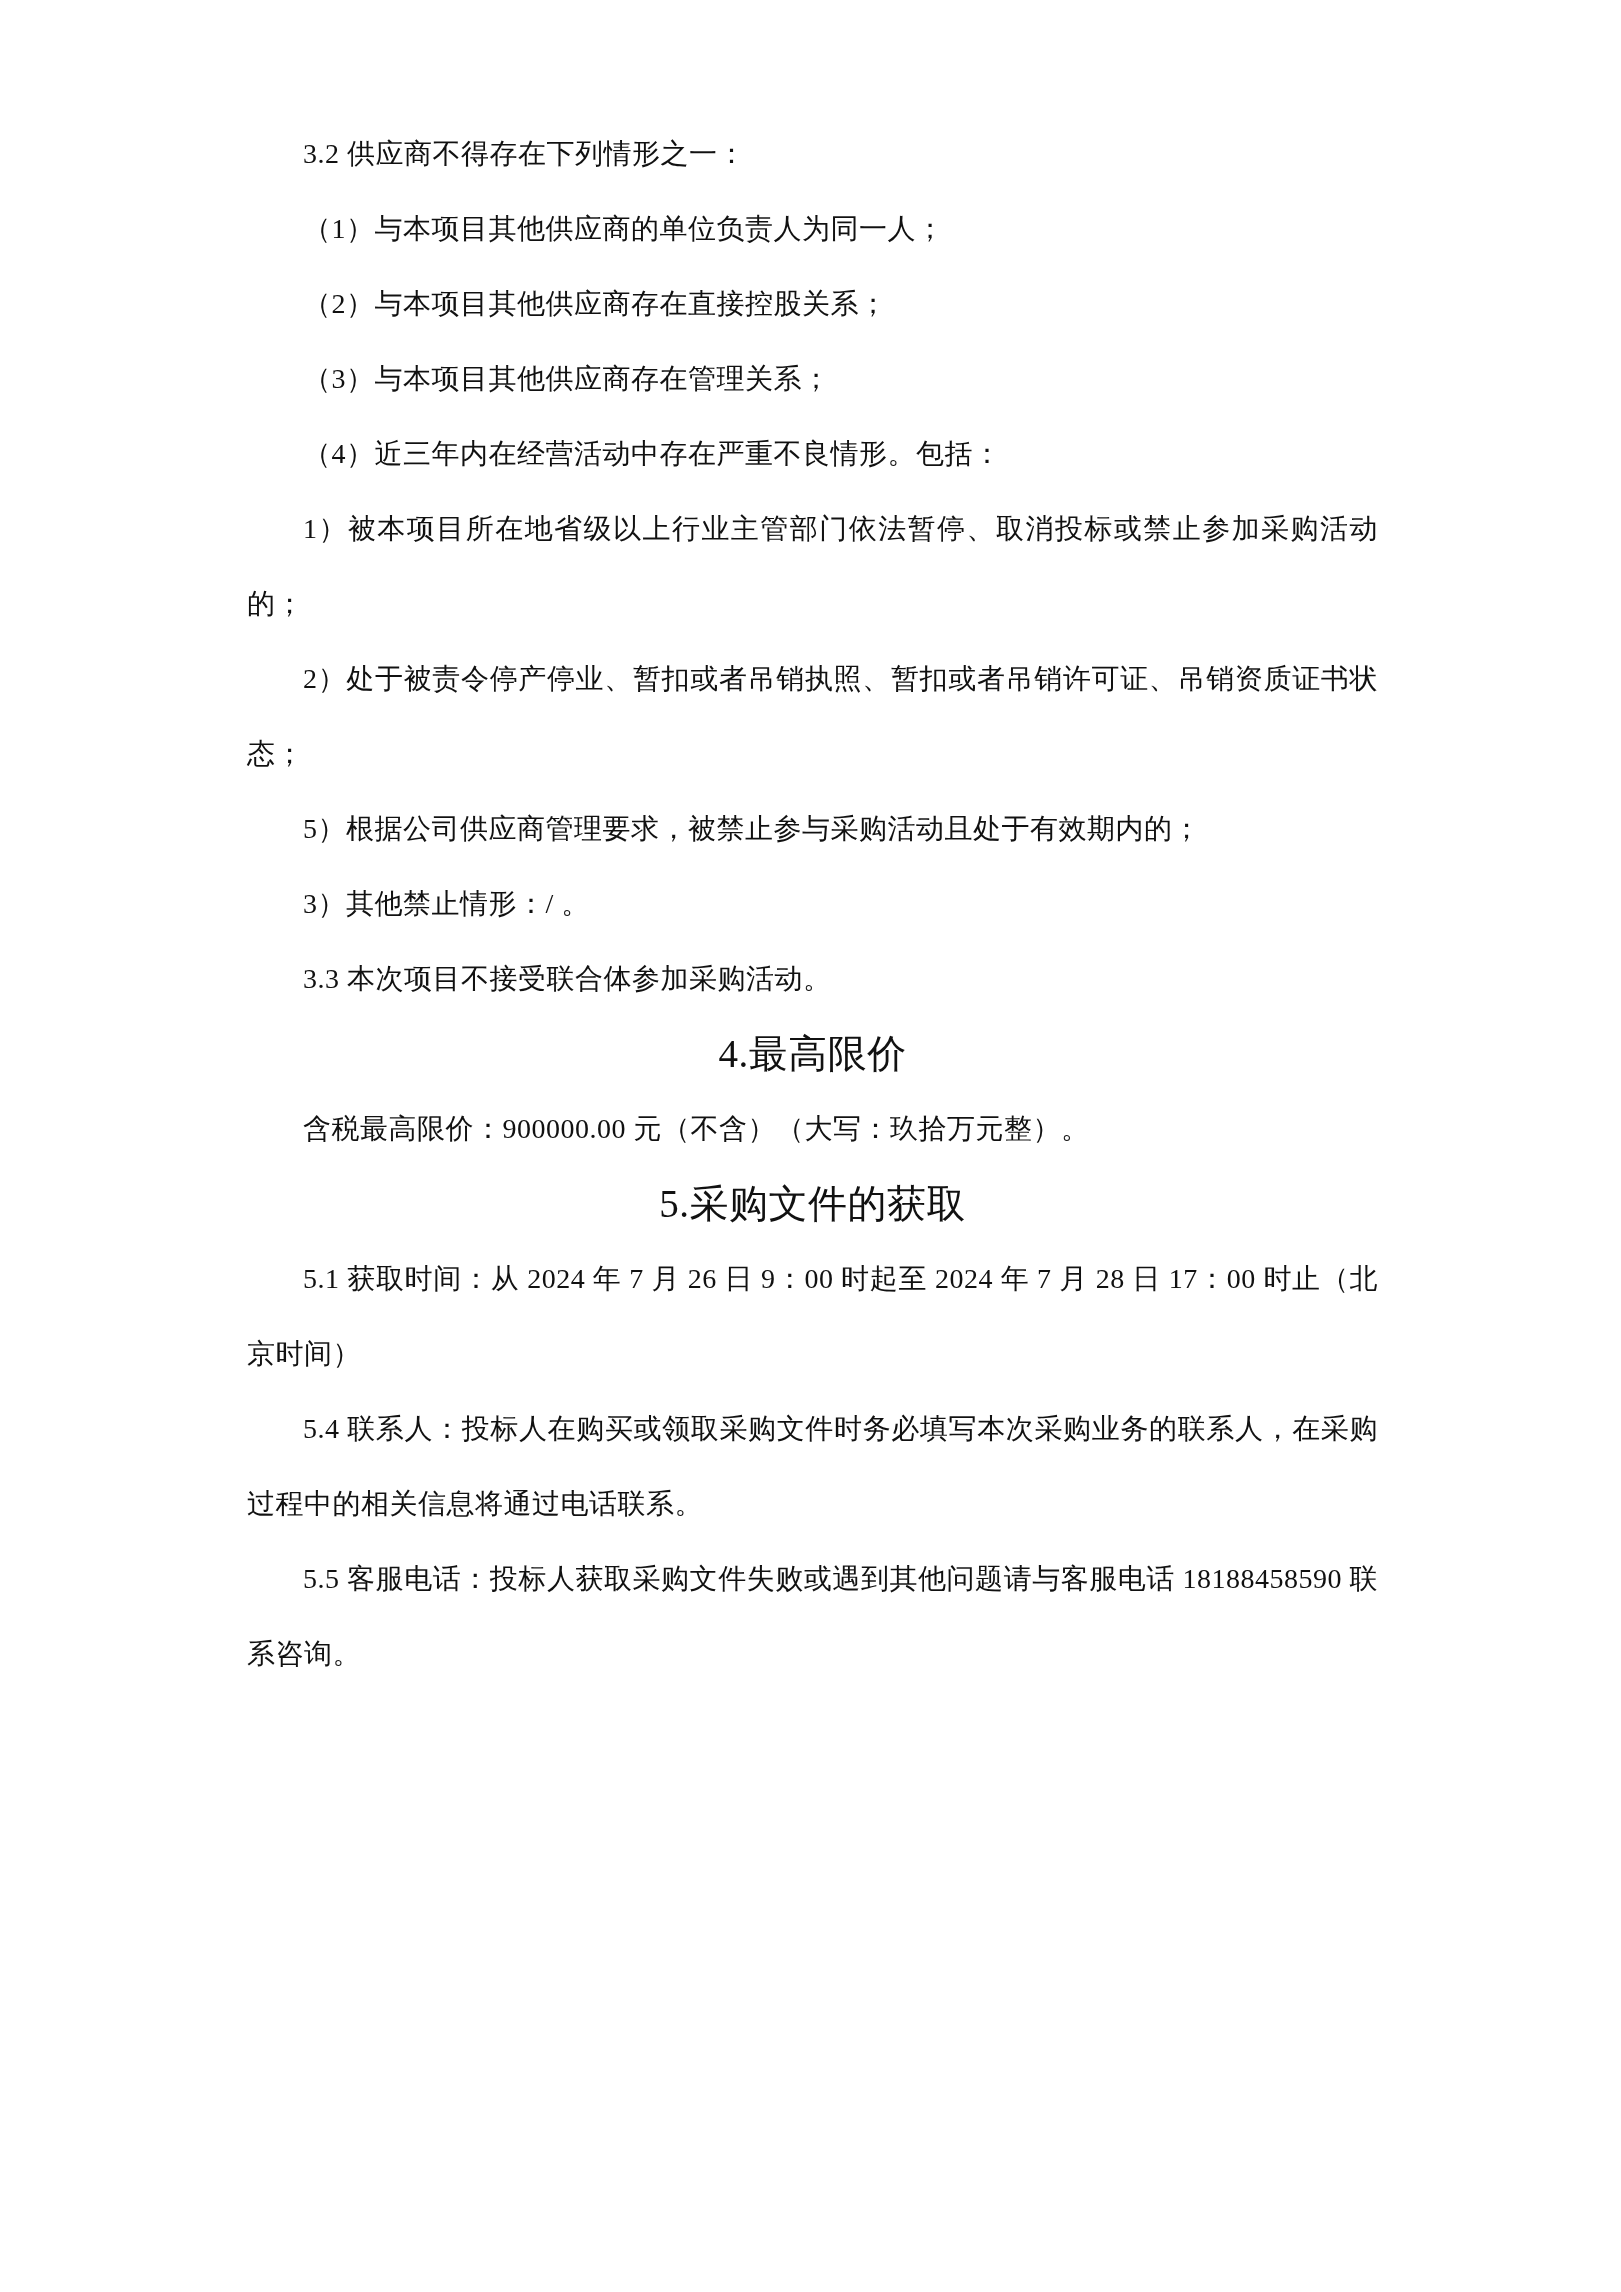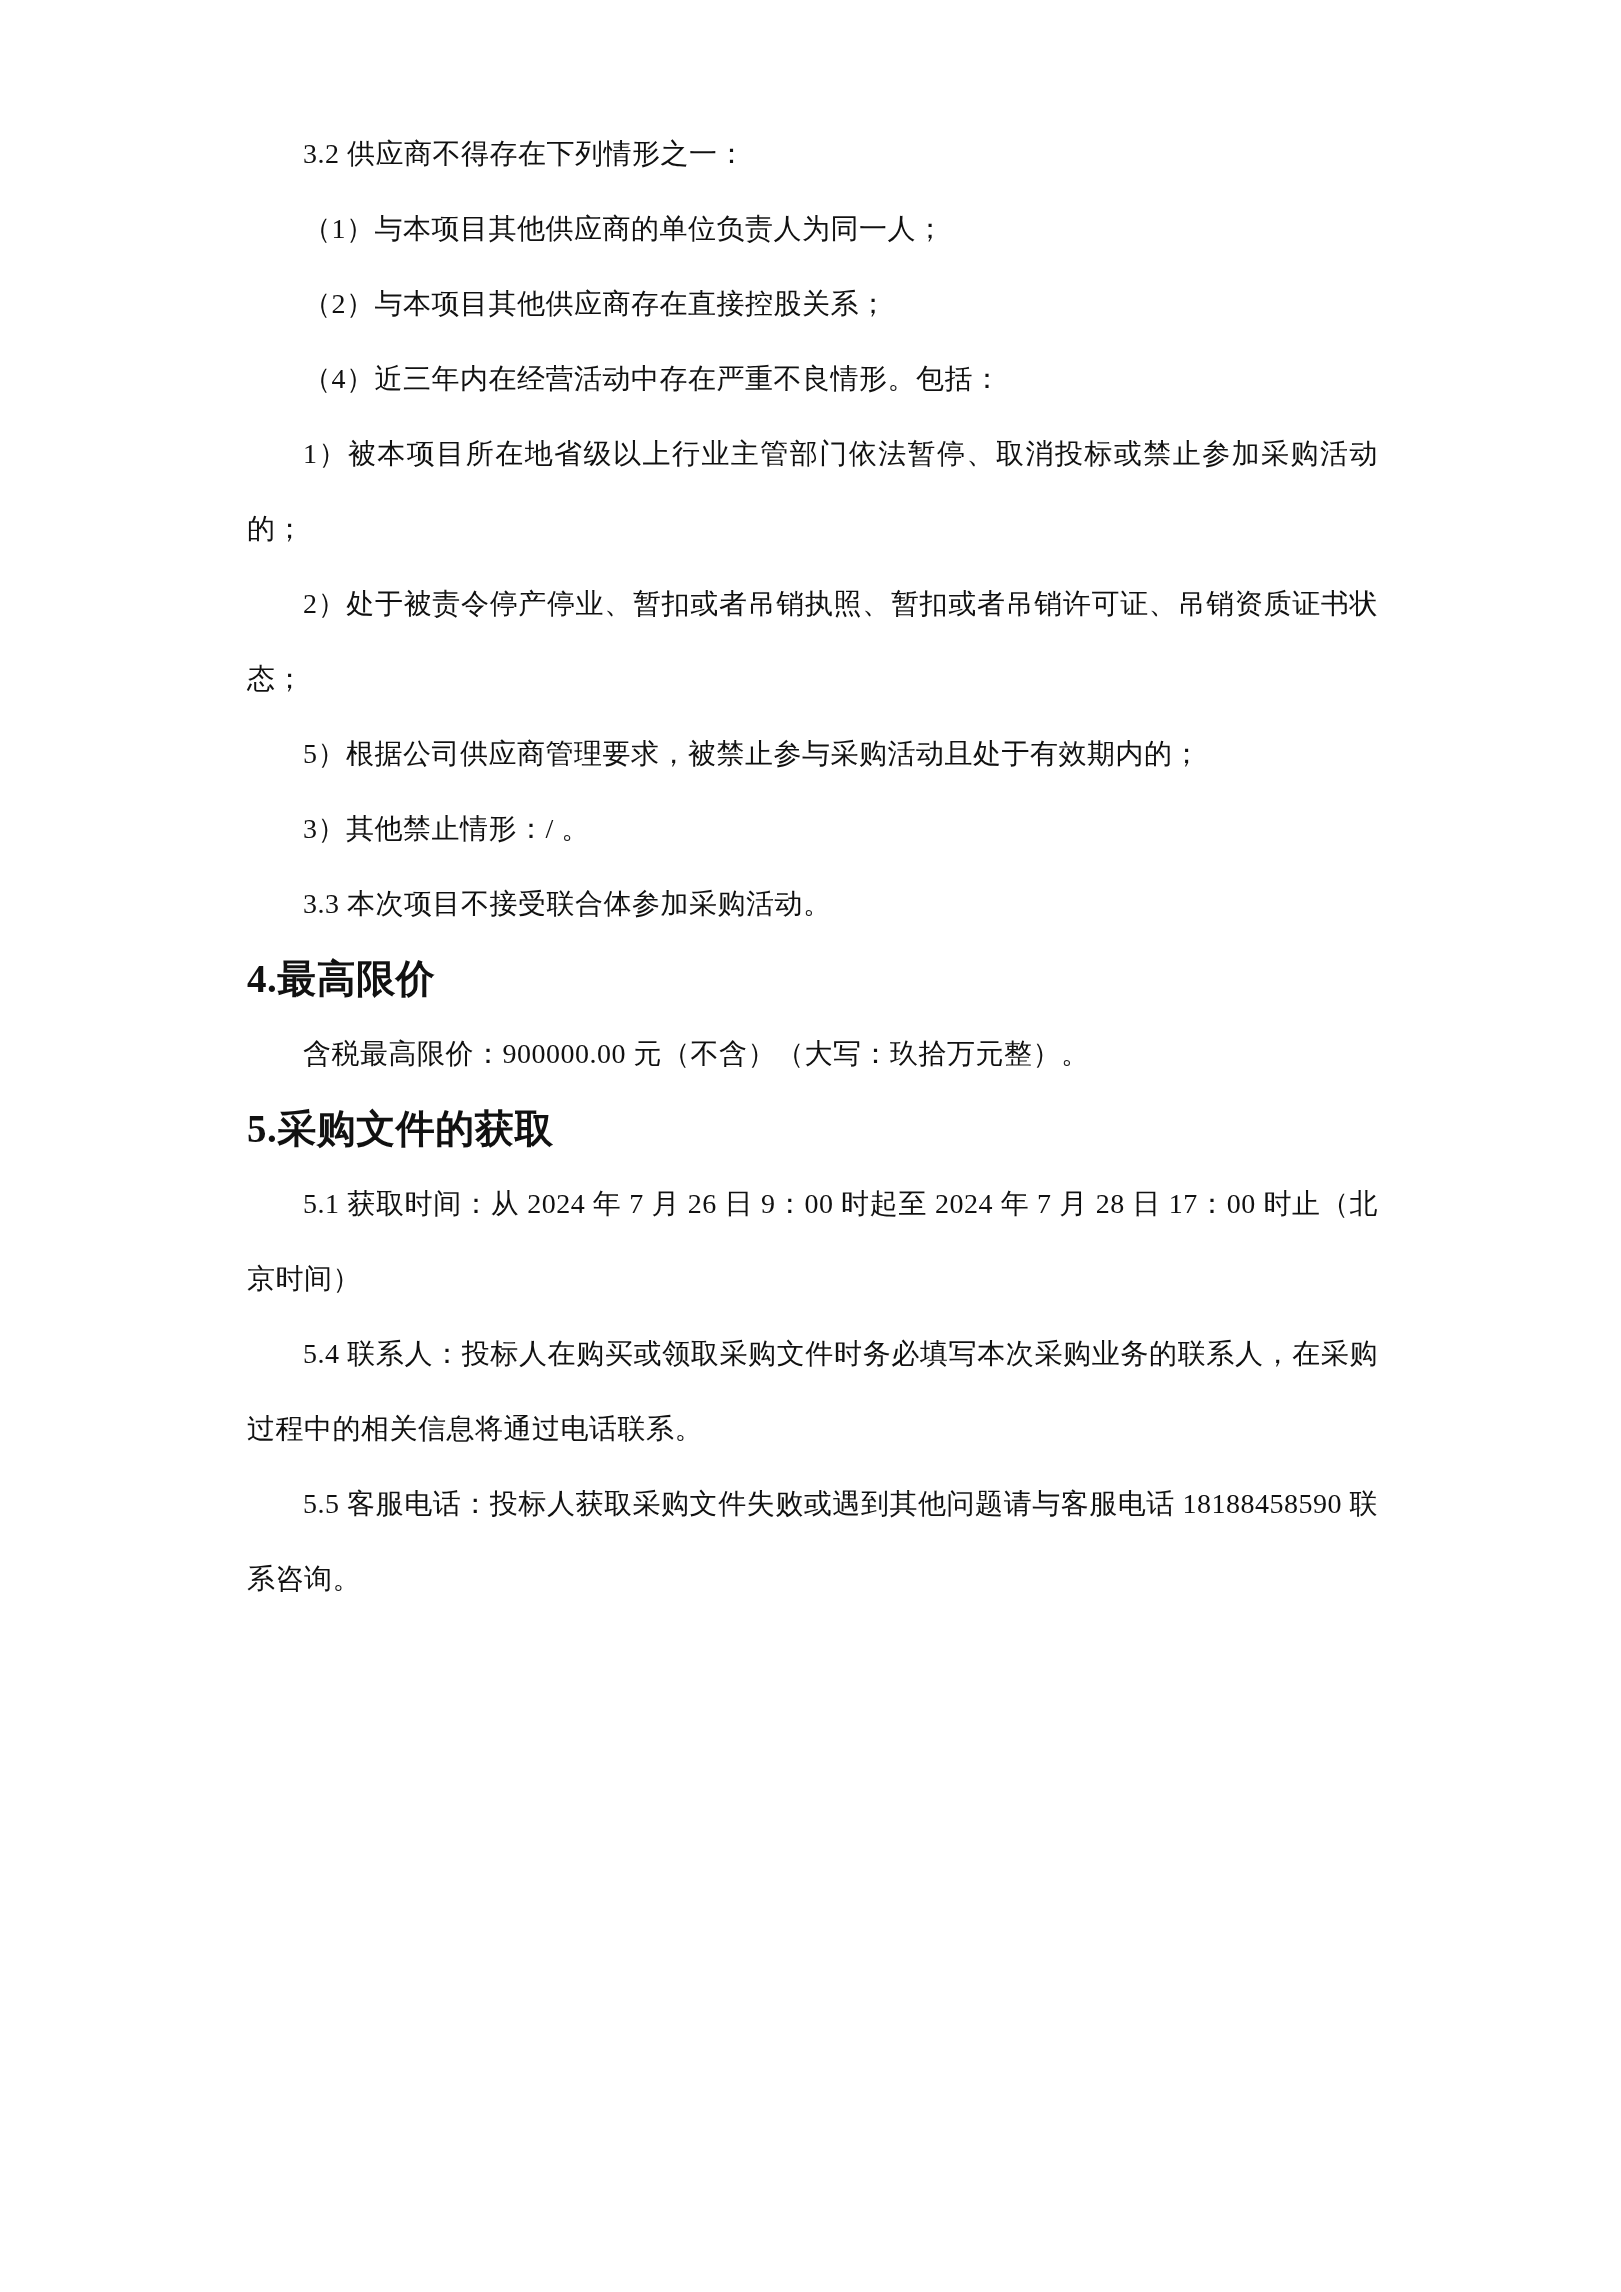--- a/index.html
+++ b/index.html
@@ -24,33 +24,34 @@
     line-height: 75px;
     text-indent: 2em;
     text-align: justify;
     letter-spacing: 0.5px;
     word-break: break-word;
   }
   .heading {
     margin: 0;
     font-size: 39px;
     line-height: 75px;
-    font-weight: bold;
+    font-weight: normal;
     text-indent: 0;
-    text-align: left;
+    text-align: center;
     letter-spacing: 0.5px;
   }
 </style>
 </head>
 <body>
 
 <div class="page">
   <p class="para">3.2 供应商不得存在下列情形之一：</p>
   <p class="para">（1）与本项目其他供应商的单位负责人为同一人；</p>
   <p class="para">（2）与本项目其他供应商存在直接控股关系；</p>
+  <p class="para">（3）与本项目其他供应商存在管理关系；</p>
   <p class="para">（4）近三年内在经营活动中存在严重不良情形。包括：</p>
   <p class="para">1）被本项目所在地省级以上行业主管部门依法暂停、取消投标或禁止参加采购活动的；</p>
   <p class="para">2）处于被责令停产停业、暂扣或者吊销执照、暂扣或者吊销许可证、吊销资质证书状态；</p>
   <p class="para">5）根据公司供应商管理要求，被禁止参与采购活动且处于有效期内的；</p>
   <p class="para">3）其他禁止情形：/ 。</p>
   <p class="para">3.3 本次项目不接受联合体参加采购活动。</p>
   <h2 class="heading">4.最高限价</h2>
   <p class="para">含税最高限价：900000.00 元（不含）（大写：玖拾万元整）。</p>
   <h2 class="heading">5.采购文件的获取</h2>
   <p class="para">5.1 获取时间：从 2024 年 7 月 26 日 9：00 时起至 2024 年 7 月 28 日 17：00 时止（北京时间）</p>

